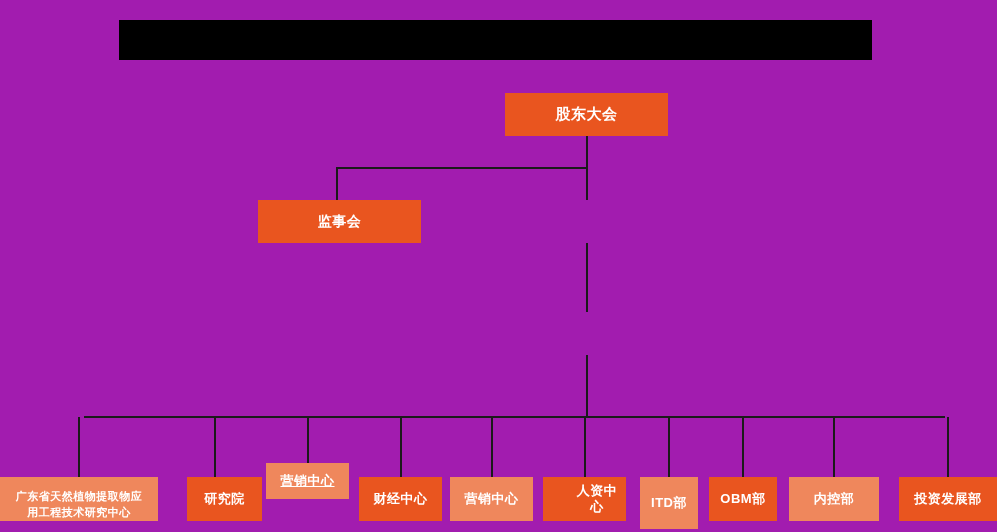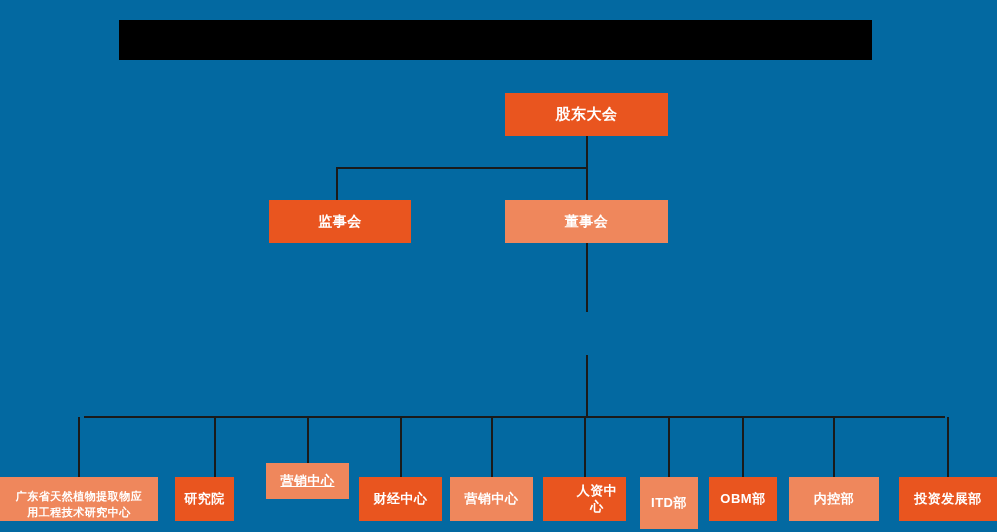--- a/index.html
+++ b/index.html
@@ -7,21 +7,21 @@
     padding: 0;
     background: #ffffff;
   }
   body {
     font-family: "Liberation Sans", "DejaVu Sans", sans-serif;
   }
   #org-canvas {
     position: relative;
     width: 997px;
     height: 532px;
-    background: #0369a1;
+    background: #a21caf;
     overflow: hidden;
   }
 
   
   .title-banner {
     position: absolute;
     background: #000000;
   }
 
   
@@ -86,34 +86,31 @@
       <div class="line v" style="left: 668px; top: 417px; height: 60px;"></div>
       <div class="line v" style="left: 742px; top: 417px; height: 60px;"></div>
       <div class="line v" style="left: 833px; top: 417px; height: 60px;"></div>
       <div class="line v" style="left: 947px; top: 417px; height: 60px;"></div>
     </div>
 
   <div class="node tier-1 dark" id="node-shareholders-meeting" style="left: 505px; top: 93px; width: 163px; height: 43px;">
     <span class="label">股东大会</span>
   </div>
 
-  <div class="node tier-2 dark" id="node-supervisory-board" style="left: 269px; top: 200px; width: 142px; height: 43px;">
+  <div class="node tier-2 dark" id="node-supervisory-board" style="left: 258px; top: 200px; width: 163px; height: 43px;">
     <span class="label">监事会</span>
   </div>
 
-  <div class="node tier-2 light" id="node-board-of-directors" style="left: 505px; top: 200px; width: 163px; height: 43px;">
-    <span class="label">董事会</span>
-  </div>
 
 
   <div id="department-layer">
       <div class="node tier-4 small light" style="left: 0px; top: 477px; width: 158px; height: 44px;">
         <span class="label">广东省天然植物提取物应<br>用工程技术研究中心</span>
       </div>
-      <div class="node tier-4 dark" style="left: 175px; top: 477px; width: 59px; height: 44px;">
+      <div class="node tier-4 dark" style="left: 187px; top: 477px; width: 75px; height: 44px;">
         <span class="label">研究院</span>
       </div>
       <div class="node tier-4 light" style="left: 266px; top: 463px; width: 83px; height: 36px; text-decoration: underline;">
         <span class="label">营销中心</span>
       </div>
       <div class="node tier-4 dark" style="left: 359px; top: 477px; width: 83px; height: 44px;">
         <span class="label">财经中心</span>
       </div>
       <div class="node tier-4 light" style="left: 450px; top: 477px; width: 83px; height: 44px;">
         <span class="label">营销中心</span>

